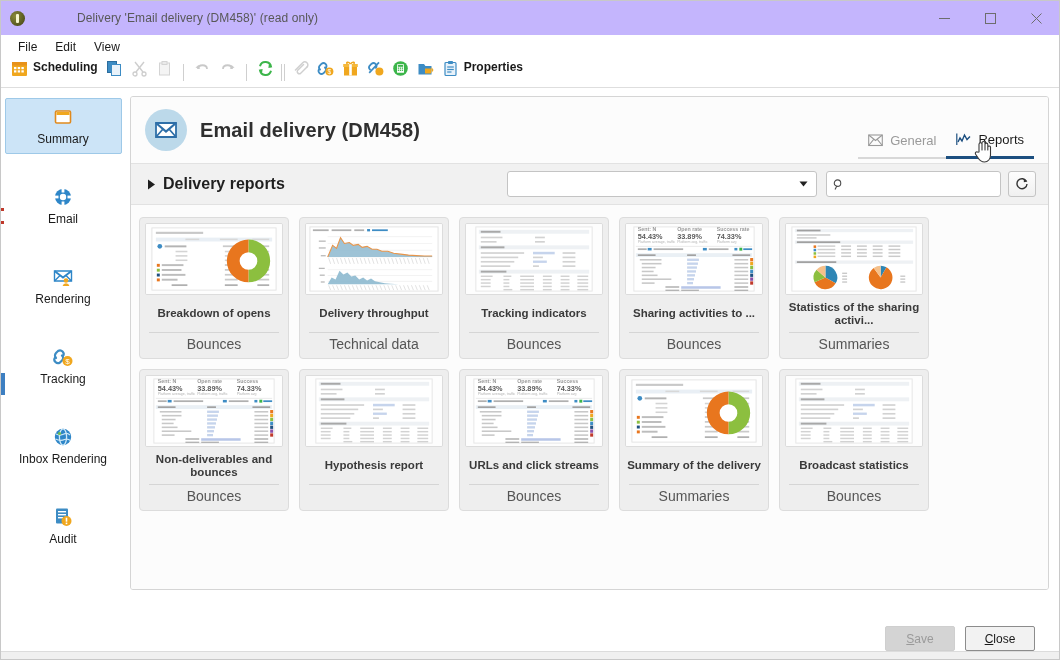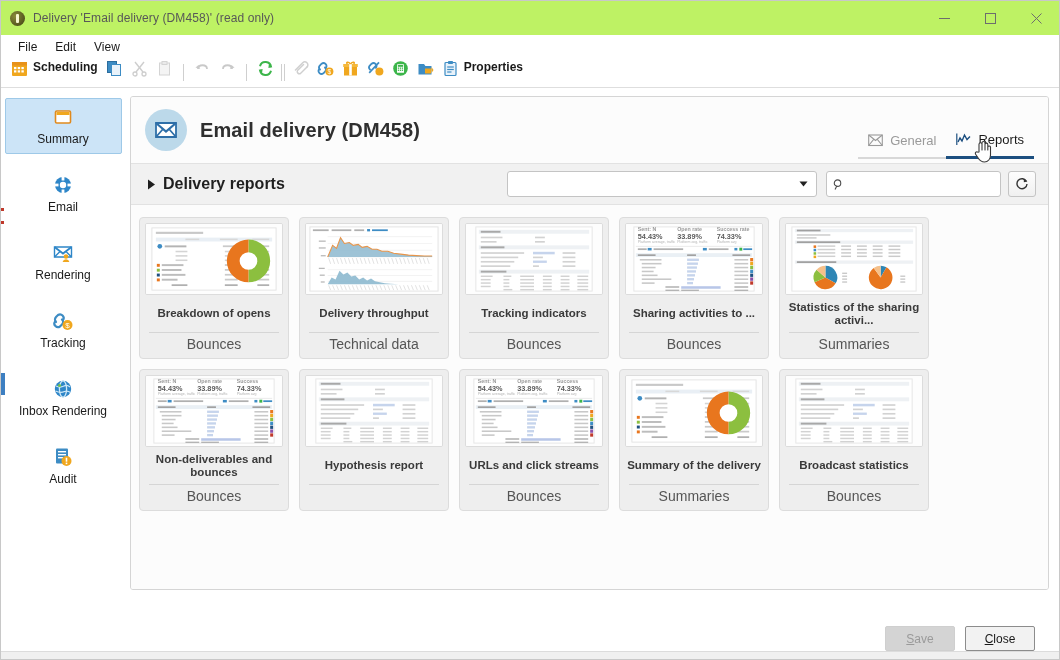--- a/index.html
+++ b/index.html
@@ -15,23 +15,24 @@
   .window {
     position: absolute; left: 0; top: 0;
     width: 1060px; height: 660px;
     background: #ffffff;
     border: 1px solid #c8c8c8;
     display: flex; flex-direction: column;
   }
   .titlebar {
     height: 34px; flex: 0 0 34px;
     display: flex; align-items: center;
-    background: #bef264;
+    background: #c4b5fd;
     padding-left: 9px;
     position: relative;
+    gap: 44px;
   }
   .title-icon {
     width: 15px; height: 15px; border-radius: 50%;
     background: radial-gradient(circle at 35% 35%, #8a8a3a 0%, #5d5d22 60%, #3d3d12 100%);
     margin-right: 8px; flex: 0 0 15px;
     position: relative;
   }
   .title-icon::after {
     content: ""; position: absolute; left: 6px; top: 3px;
     width: 3px; height: 9px; background: #f7f7cf; border-radius: 1px;
@@ -85,21 +86,21 @@
   }
 
   
   .sidebar {
     width: 125px; flex: 0 0 125px;
     padding-top: 10px;
     background: #ffffff;
     border-right: 1px solid #ffffff;
   }
   .side-item {
-    width: 117px; margin: 0 auto 12px auto;
+    width: 117px; margin: 0 auto 24px auto;
     padding: 7px 2px 7px 2px;
     display: flex; flex-direction: column; align-items: center; gap: 5px;
     border-radius: 2px;
     border: 1px solid transparent;
   }
   .side-item.selected {
     background: #cce4f7; border: 1px solid #9ec9e8;
   }
   .side-label { font-size: 12px; color: #1a1a1a; text-align: center; line-height: 13px; }
   .side-ico { width: 22px; height: 22px; display:block; }

